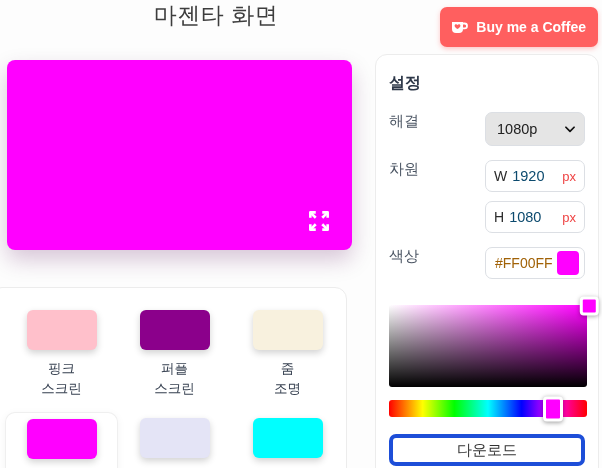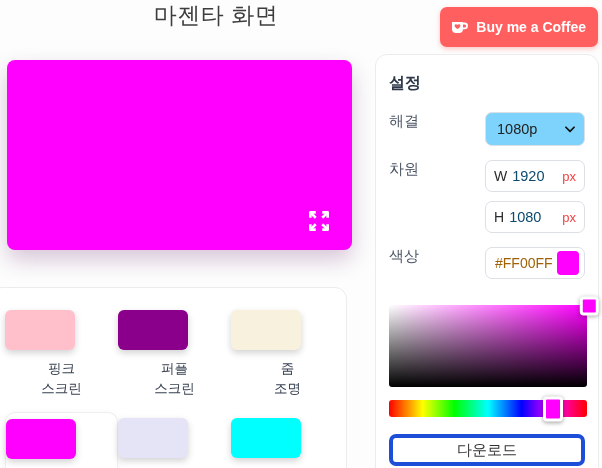--- a/index.html
+++ b/index.html
@@ -29,40 +29,40 @@
   }
   .expand-btn { position:absolute; right:20px; bottom:16px; width:26px; height:26px; cursor:pointer; }
 
   
   .palette-card {
     position:absolute; left:-10px; top:287px; width:357px; height:220px;
     background:#fff; border:1px solid #ececec; border-radius:12px;
     padding:16px 0 0 14px;
   }
   .palette-grid { display:grid; grid-template-columns:113px 113px 113px; row-gap:10px; }
-  .palette-item { display:flex; flex-direction:column; padding:6px 0 4px; cursor:pointer; border-radius:10px; }
+  .palette-item { display:flex; flex-direction:column; align-items:center; padding:6px 0 4px; cursor:pointer; border-radius:10px; }
   .palette-item.selected { background:#fff; border:1px solid #efefef; box-shadow:0 2px 8px rgba(0,0,0,.05); border-bottom:none; border-radius:10px 10px 0 0; }
   .swatch { width:70px; height:40px; border-radius:6px; box-shadow:0 3px 7px rgba(0,0,0,.18); }
   .swatch-label { margin-top:9px; font-size:13.5px; color:#374151; text-align:center; line-height:1.45; }
 
   
   .settings-panel {
     position:absolute; left:375px; top:54px; width:224px; height:440px;
     background:#fff; border:1px solid #ececec; border-radius:12px;
     padding:16px 13px;
   }
   .settings-title { font-size:16px; font-weight:700; color:#2d3748; margin:2px 0 18px; }
   .setting-row { display:flex; align-items:flex-start; justify-content:space-between; margin-bottom:14px; }
   .setting-label { font-size:15px; color:#4b5563; }
   .row-h { margin-top:-5px; }
 
   .select-wrap { position:relative; width:100px; }
   .res-select {
     width:100px; height:34px; border:1px solid #dcdfe4; border-radius:7px;
-    background:#7dd3fc; font-family:"Liberation Sans",sans-serif; font-size:14.5px; color:#222;
+    background:#e5e5e5; font-family:"Liberation Sans",sans-serif; font-size:14.5px; color:#222;
     padding:0 24px 0 11px; appearance:none; -webkit-appearance:none; cursor:pointer;
   }
   .select-chevron { position:absolute; right:8px; top:10px; pointer-events:none; }
 
   .dim-box, .hex-box {
     width:100px; height:32px; border:1px solid #dcdfe4; border-radius:7px;
     display:flex; align-items:center; padding:0 8px; background:#fff;
   }
   .dim-prefix { font-size:14px; color:#2b2b2b; margin-right:5px; }
   .dim-input {

